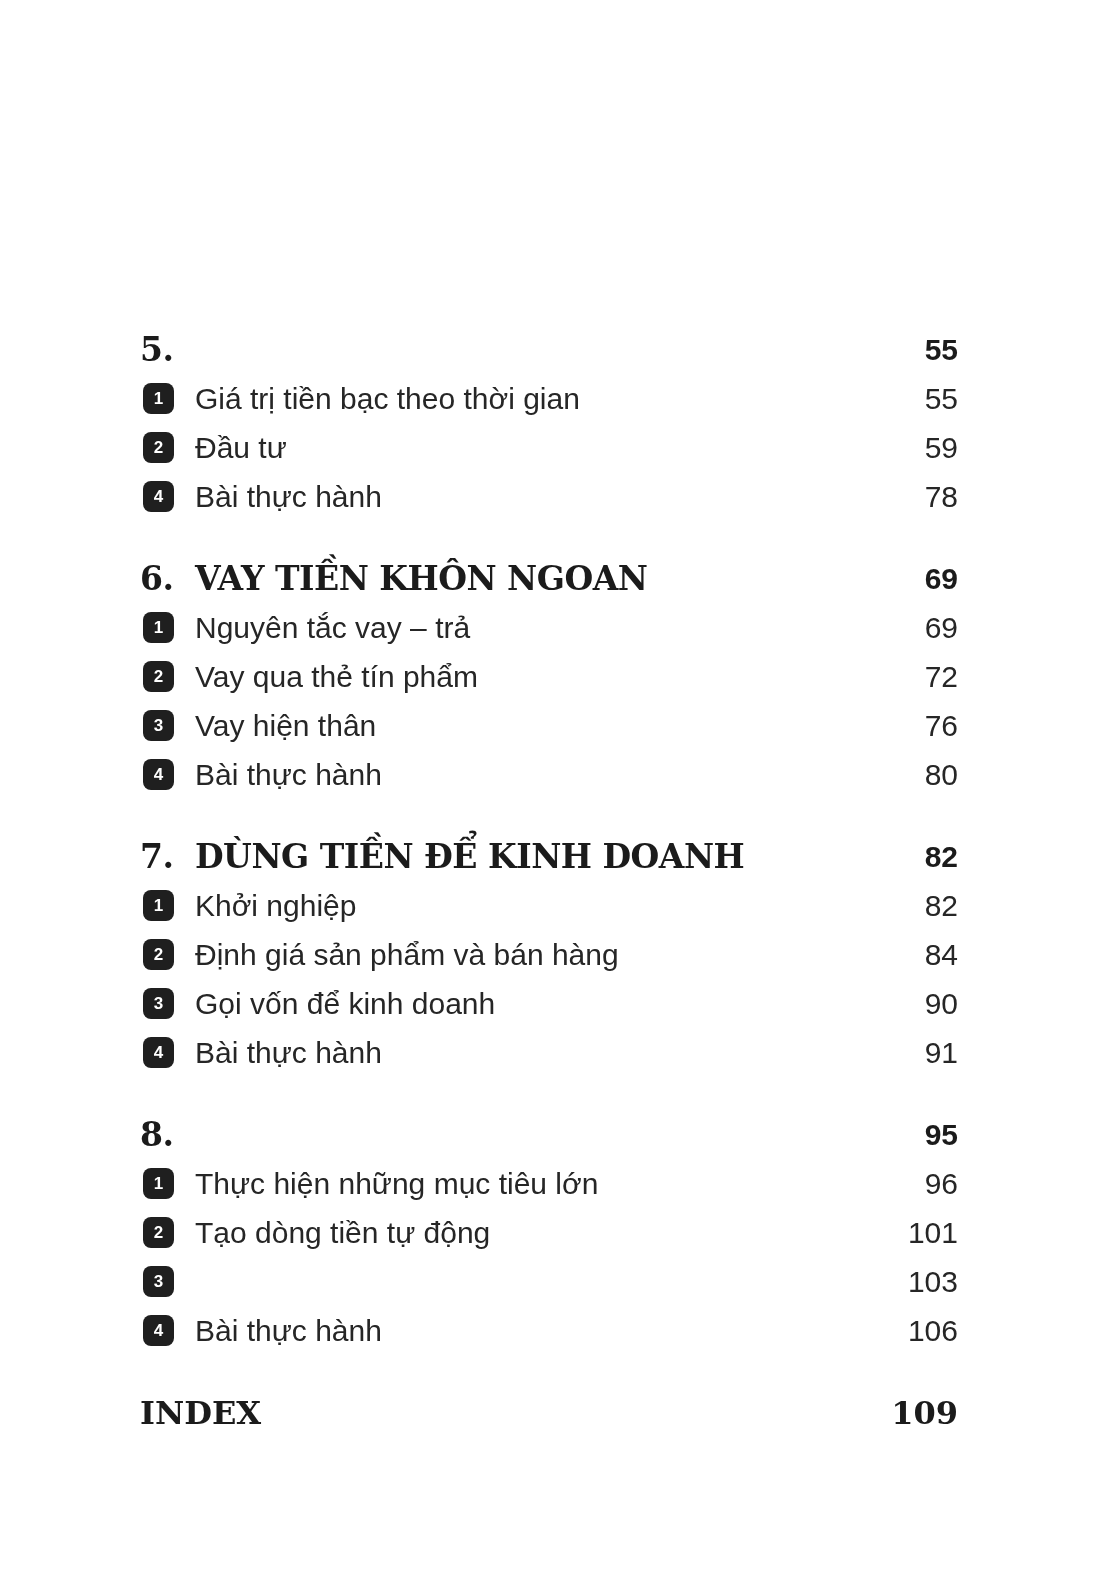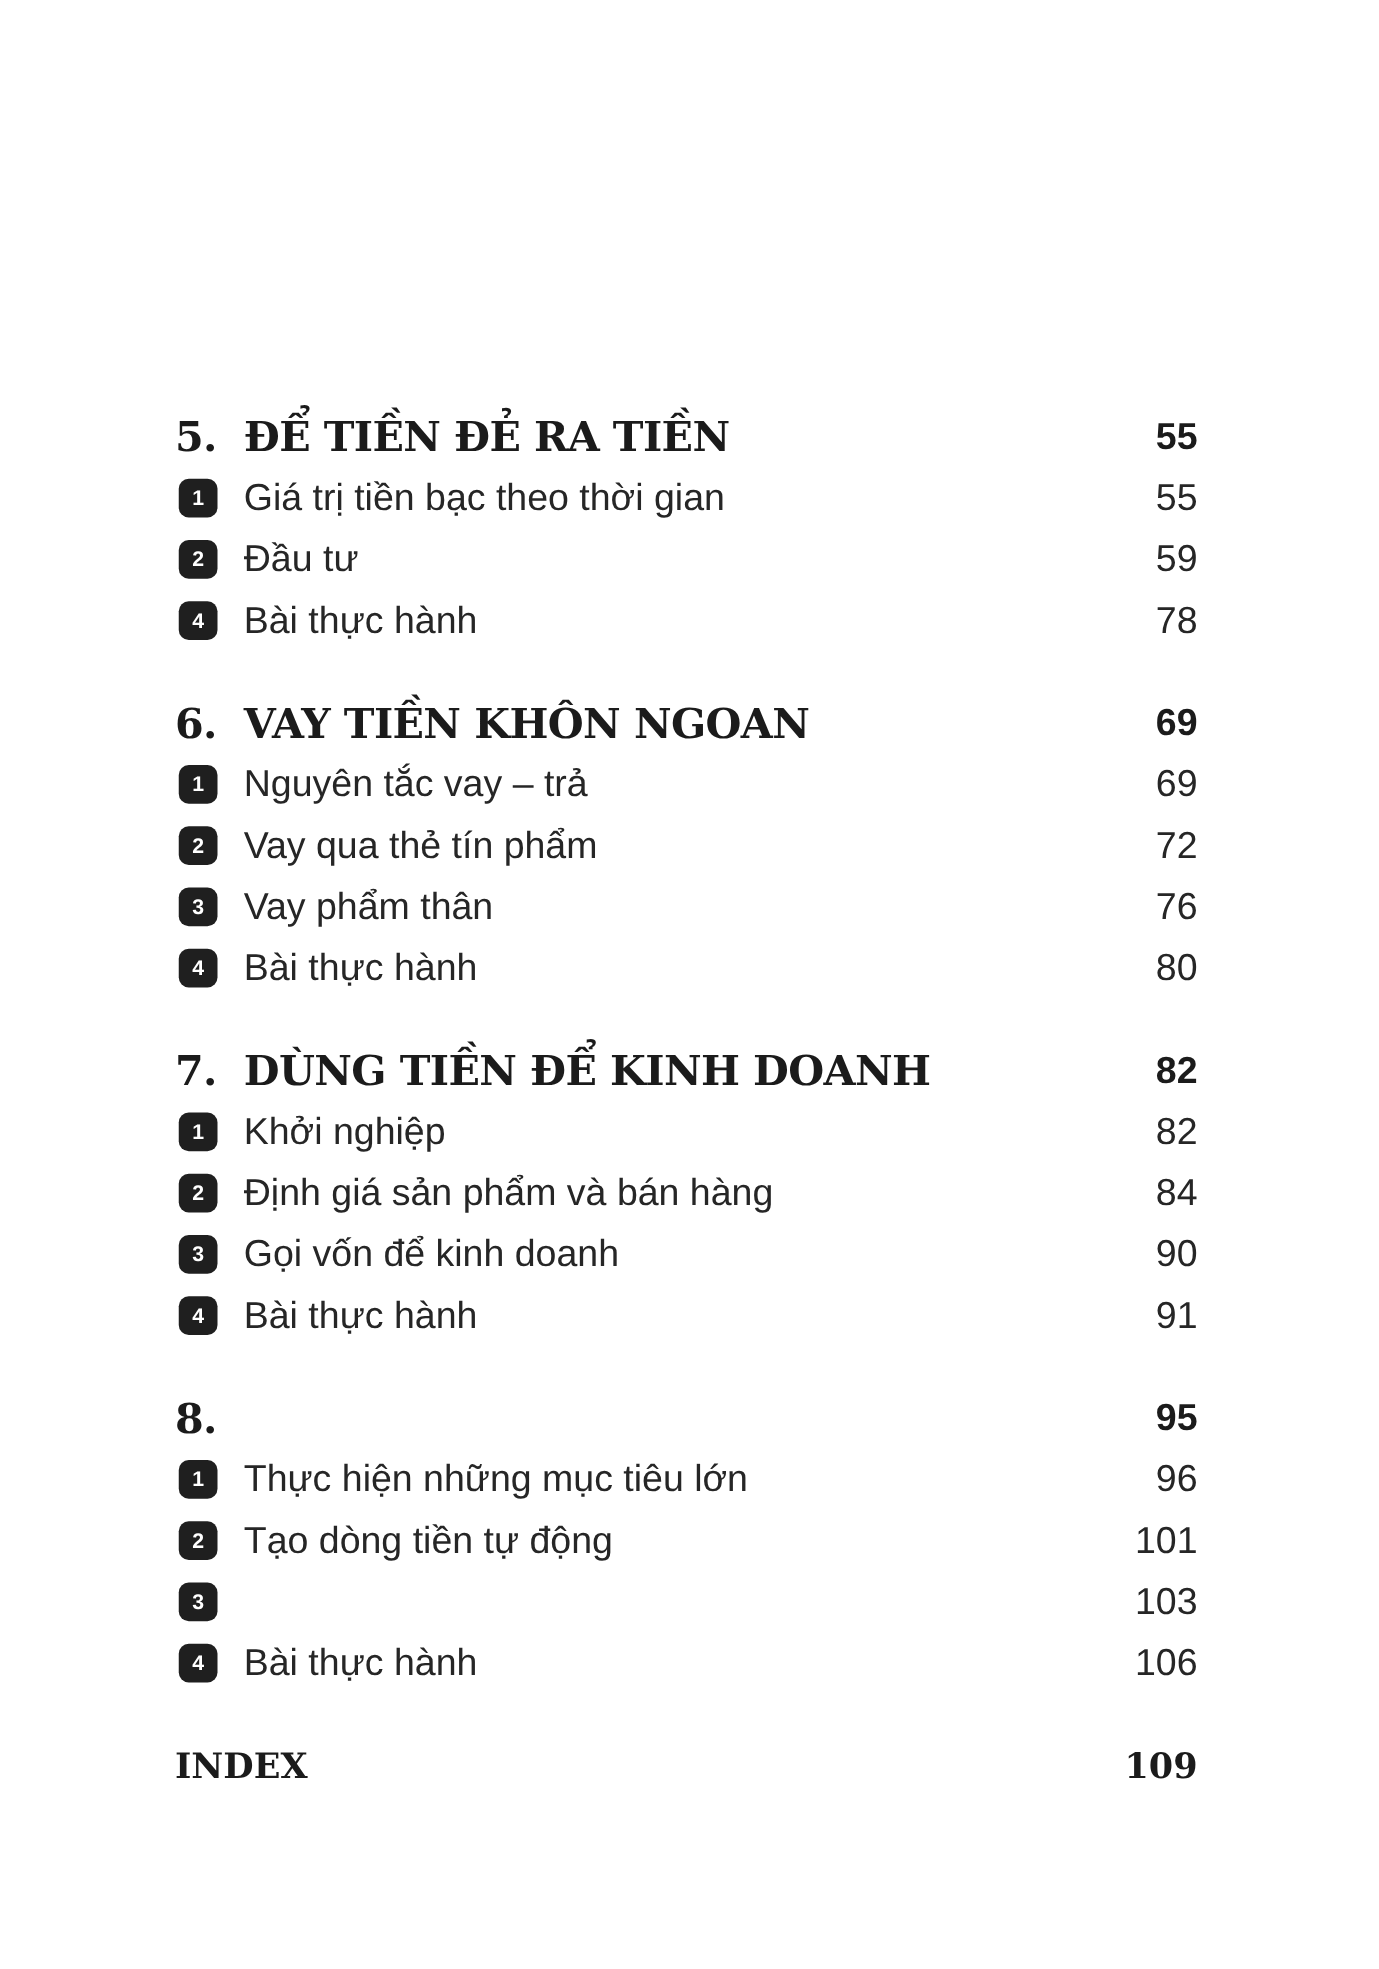--- a/index.html
+++ b/index.html
@@ -78,35 +78,34 @@
   }
   .item-page {
     margin-left: auto;
     font-size: 30px;
     color: #262626;
   }
   
   .index-row {
     font-family: "DejaVu Serif", "Liberation Serif", serif;
     font-weight: 600;
-    font-size: 28px;
+    font-size: 32px;
     color: #1b1b1b;
   }
   .index-label { flex: 1; }
   .index-page { margin-left: auto; }
 </style>
 </head>
 <body>
 
 <main class="toc">
   <div id="sections-root">
   <section class="toc-section">
     <div class="row header-row">
       <span class="sec-num">5.</span>
-      <span class="sec-title">ĐỂ TIỀN ĐẺ RA TIỀN</span>
       <span class="sec-page">55</span>
     </div>
     <div class="items">
   <div class="row item-row">
     <span class="badge">1</span>
     <span class="item-label">Giá trị tiền bạc theo thời gian</span>
     <span class="item-page">55</span>
   </div>
 
   <div class="row item-row">
@@ -137,21 +136,21 @@
   </div>
 
   <div class="row item-row">
     <span class="badge">2</span>
     <span class="item-label">Vay qua thẻ tín phẩm</span>
     <span class="item-page">72</span>
   </div>
 
   <div class="row item-row">
     <span class="badge">3</span>
-    <span class="item-label">Vay phẩm thân</span>
+    <span class="item-label">Vay hiện thân</span>
     <span class="item-page">76</span>
   </div>
 
   <div class="row item-row">
     <span class="badge">4</span>
     <span class="item-label">Bài thực hành</span>
     <span class="item-page">80</span>
   </div>
 </div>
   </section>

